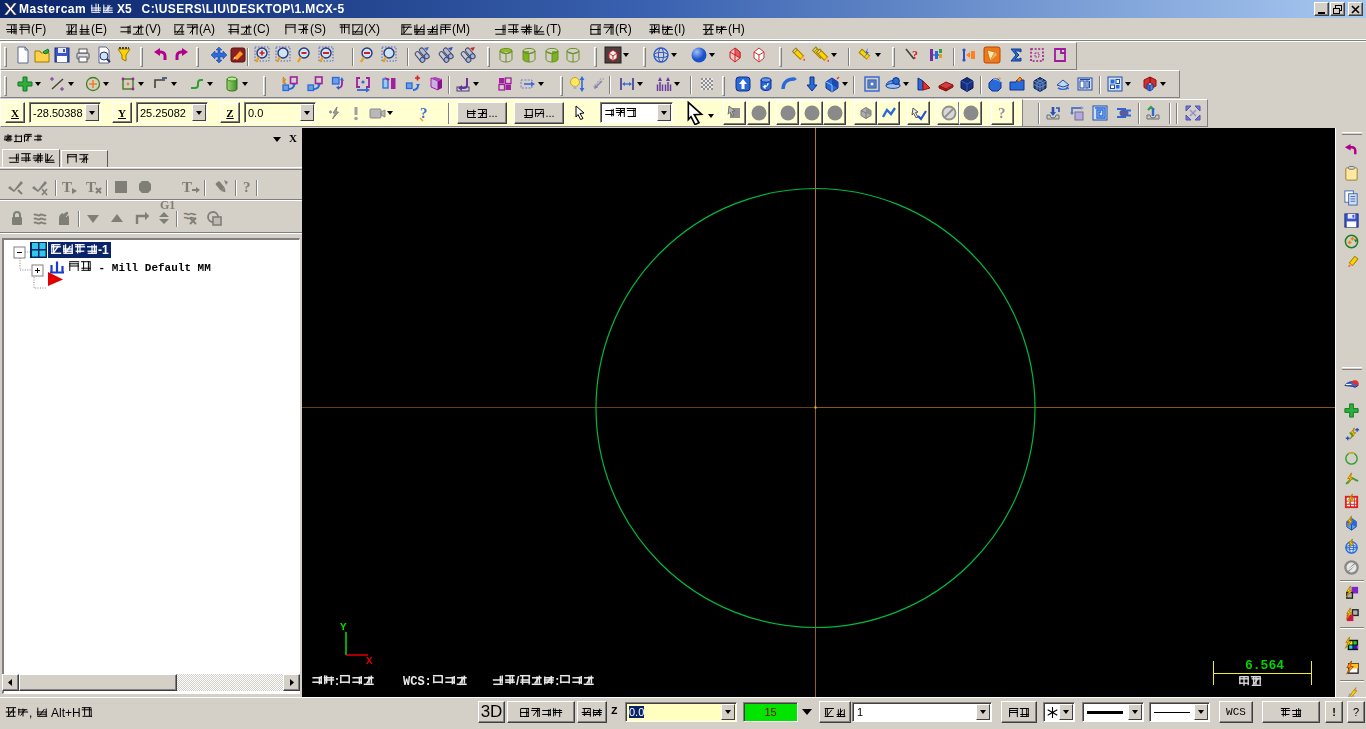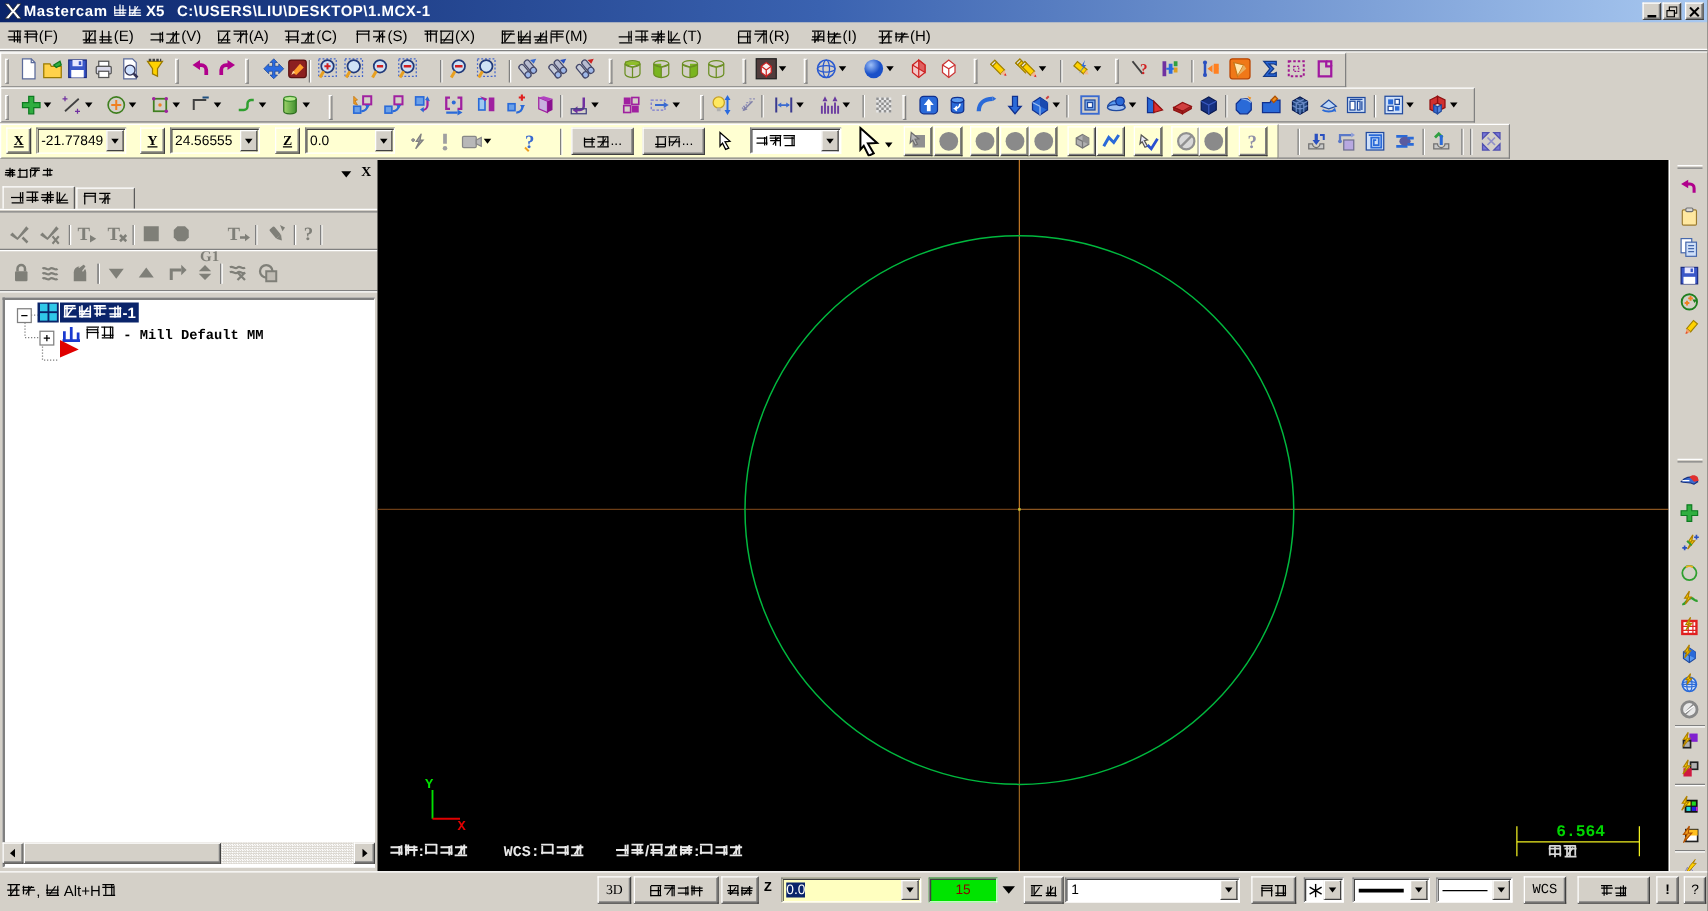--- a/index.html
+++ b/index.html
@@ -20,21 +20,21 @@
           <path d="M1.8 2.7V9.6"></path>
           <path d="M6.0 1.6V9.6"></path>
           <path d="M8.4 1.9V9.5"></path>
         </svg><svg width="12" height="12" viewBox="0 0 12 12" style="vertical-align:top" fill="none" stroke="#fff" stroke-width="1">
           <path d="M1.4 6.0H10.6"></path>
           <path d="M1.1 8.2H10.6"></path>
           <path d="M0.9 10.3H10.9"></path>
           <path d="M1.8 2.5V9.9"></path>
           <path d="M6.0 2.8V9.9"></path>
           <path d="M8.4 3.0L3.6 9.6"></path>
-        </svg> X5&nbsp;&nbsp;&nbsp;<span style="letter-spacing:0.4px">C:\USERS\LIU\DESKTOP\1.MCX-1</span></div>
+        </svg> X5&nbsp;&nbsp;&nbsp;<span style="letter-spacing:0.4px">C:\USERS\LIU\DESKTOP\1.MCX-5</span></div>
       <div class="btn" style="left:1314px;top:2px;width:15px;height:14px;position:absolute">
         <div style="width:7px;height:2px;background:#000;margin-top:7px"></div>
       </div>
       <div class="btn" style="left:1330px;top:2px;width:15px;height:14px;position:absolute">
         <svg width="9" height="9">
           <rect x="2.5" y="0.5" width="6" height="5" fill="none" stroke="#000"></rect>
           <rect x="0.5" y="3.5" width="6" height="5" fill="#d4d0c8" stroke="#000"></rect>
         </svg>
       </div>
       <div class="btn" style="left:1348px;top:2px;width:15px;height:14px;position:absolute">
@@ -731,26 +731,26 @@
           <path d="M3 5l6-3v5.5L6 9v5l-3-1.5z" fill="#d03030" stroke="#8f1010"></path>
           <path d="M6 9l3 1.5V16l-3-1.5z" fill="#3a6ad0" stroke="#204a9f"></path>
           <path d="M9 10.5L12 9v5l-3 2z" fill="#5a8ae0" stroke="#204a9f"></path>
         </svg></div>
       <div style="position:absolute;left:1160px;top:12px;width:0;height:0;border-left:3.5px solid transparent;border-right:3.5px solid transparent;border-top:4px solid #000"></div>
     </div>
     <div style="position:absolute;left:0;top:99px;width:1366px;height:29px;background:#d4d0c8">
       <div style="position:absolute;left:0;top:0;width:1023px;height:28px;background:#ffffd2;border-top:1px solid #fff;border-left:1px solid #fff;border-right:1px solid #808080;border-bottom:1px solid #808080"></div>
       <div style="position:absolute;left:1023px;top:0;width:185px;height:28px;background:#d4d0c8;border-top:1px solid #fff;border-bottom:1px solid #808080;border-right:1px solid #808080"></div>
       <div class="btn" style="left:5px;top:3px;width:20px;height:21px;background:#ffffd2;font-weight:bold;font-size:11px;font-family:'Liberation Serif';text-decoration:underline">X</div>
-      <div class="fld" style="left:29px;top:3px;width:72px;height:21px;background:#ffffd2;font-size:11px;padding-left:3px;color:#000">-21.77849</div>
+      <div class="fld" style="left:29px;top:3px;width:72px;height:21px;background:#ffffd2;font-size:11px;padding-left:3px;color:#000">-28.50388</div>
       <div class="ddb" style="left:85px;top:5px;width:14px;height:17px">
         <div class="arr"></div>
       </div>
       <div class="btn" style="left:112px;top:3px;width:20px;height:21px;background:#ffffd2;font-weight:bold;font-size:11px;font-family:'Liberation Serif';text-decoration:underline">Y</div>
-      <div class="fld" style="left:136px;top:3px;width:72px;height:21px;background:#ffffd2;font-size:11px;padding-left:3px;color:#000">24.56555</div>
+      <div class="fld" style="left:136px;top:3px;width:72px;height:21px;background:#ffffd2;font-size:11px;padding-left:3px;color:#000">25.25082</div>
       <div class="ddb" style="left:192px;top:5px;width:14px;height:17px">
         <div class="arr"></div>
       </div>
       <div class="btn" style="left:220px;top:3px;width:20px;height:21px;background:#ffffd2;font-weight:bold;font-size:11px;font-family:'Liberation Serif';text-decoration:underline">Z</div>
       <div class="fld" style="left:244px;top:3px;width:72px;height:21px;background:#ffffd2;font-size:11px;padding-left:3px;color:#000">0.0</div>
       <div class="ddb" style="left:300px;top:5px;width:14px;height:17px">
         <div class="arr"></div>
       </div>
       <div style="position:absolute;left:324px;top:5px;width:18px;height:18px;"><svg width="18" height="18" viewBox="0 0 18 18">
           <path d="M5 8h3M6.5 6.5v3" stroke="#909090" stroke-width="1.6"></path>
@@ -1424,21 +1424,21 @@
           <path d="M8.4 3.0L3.6 9.6"></path>
         </svg><span style="">&nbsp;Alt+H</span><svg width="12" height="12" viewBox="0 0 12 12" style="vertical-align:top" fill="none" stroke="#000" stroke-width="1">
           <path d="M0.9 1.7H10.3"></path>
           <path d="M0.8 3.8H10.1"></path>
           <path d="M1.5 10.3H11.1"></path>
           <path d="M3.6 1.4V9.7"></path>
           <path d="M8.4 1.2V10.2"></path>
           <path d="M10.2 2.4V10.6"></path>
         </svg></div>
       <div class="btn" style="left:478px;top:3px;width:27px;height:22px;font-size:11px">
-        <span style="font-family:Liberation Serif, serif;font-size:11px">3D</span>
+        <span style="font-family:Liberation Sans, sans-serif;font-size:17px">3D</span>
       </div>
       <div class="btn" style="left:507px;top:3px;width:68px;height:22px;font-size:11px">
         <svg width="11" height="11" viewBox="0 0 11 11" style="vertical-align:top" fill="none" stroke="#000" stroke-width="1">
           <path d="M1.7 1.5H10.1"></path>
           <path d="M1.1 5.5H9.7"></path>
           <path d="M1.5 9.5H10.0"></path>
           <path d="M1.6 1.8V10.0"></path>
           <path d="M7.7 2.3V9.4"></path>
           <path d="M9.3 1.8V9.7"></path>
         </svg>

